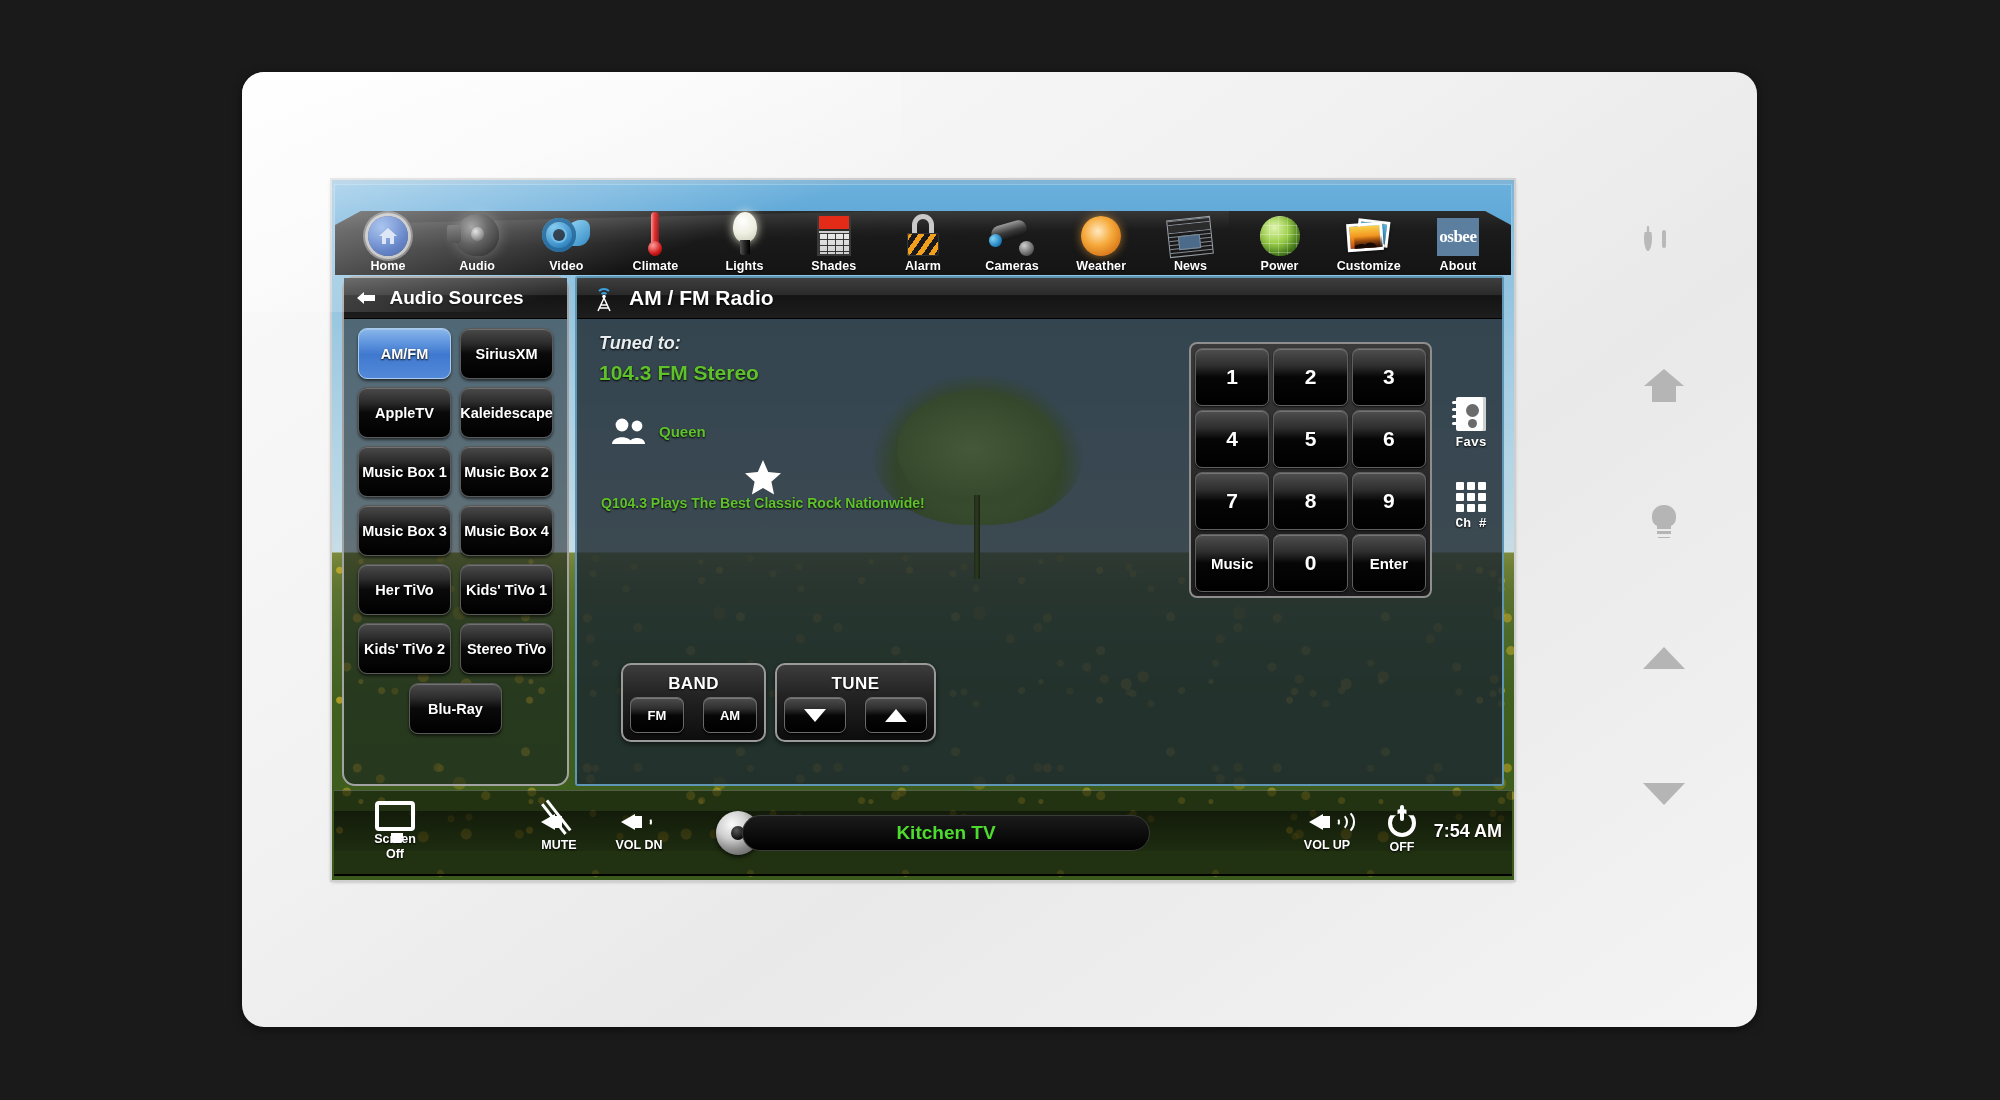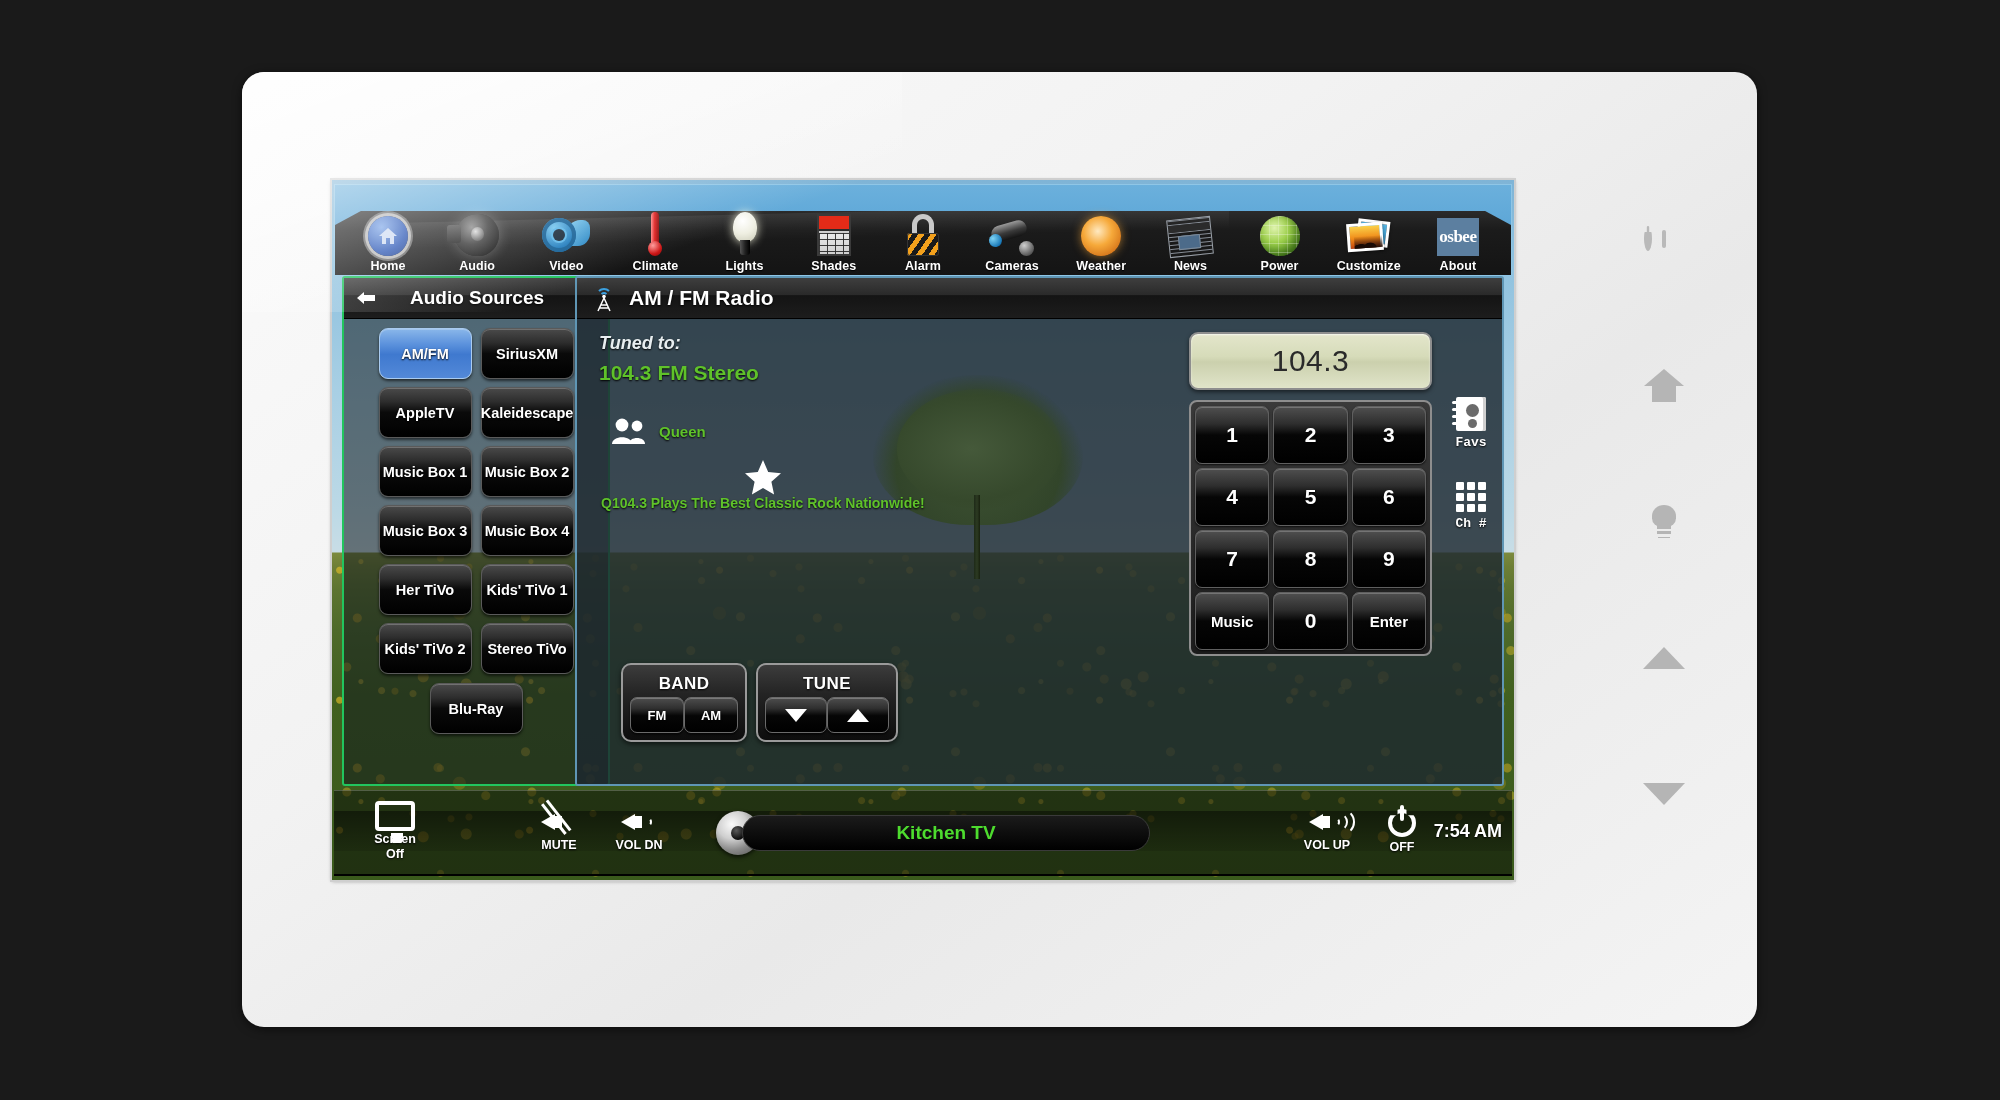--- a/index.html
+++ b/index.html
@@ -241,22 +241,22 @@
     display:flex;align-items:center;justify-content:center;
     color:#fff;font-size:17px;font-weight:bold;letter-spacing:-.5px;
     font-family:"Liberation Serif",serif;
   }
 
   
   #content{ position:absolute; left:2px; top:96px; width:1178px; height:510px; }
 
   
   #leftpanel{
-    position:absolute;left:8px;top:0;width:268px;height:100%;
-    border:2px solid #22c55e; border-radius:3px;
+    position:absolute;left:8px;top:0;width:227px;height:100%;
+    border:2px solid #a3a3a3; border-radius:13px;
     background: rgba(18,26,30,.55);
   }
   #leftheader{
     height:41px;
     background:linear-gradient(to bottom,#3e3e3e 0%,#2a2a2a 42%,#141414 44%,#1d1d1d 100%);
     display:flex;align-items:center;border-bottom:1px solid #000;
   }
   #backarrow{ width:44px;display:flex;align-items:center;justify-content:center; }
   #lefttitle{ color:#fff;font-size:19px;font-weight:bold;text-shadow:0 1px 2px #000;
     flex:1;text-align:center;padding-right:42px; }
@@ -331,21 +331,21 @@
   
   #bandtune{ position:absolute;left:44px;bottom:42px;display:flex;gap:9px; }
   .ctlgroup{
     border:2px solid #9a9a9a;border-radius:10px;
     background:linear-gradient(to bottom,#3c3c3c 0%,#232323 40%,#0d0d0d 100%);
     padding:9px 7px 7px 7px;
     box-shadow:0 2px 5px rgba(0,0,0,.6);
   }
   .ctltitle{ color:#fff;font-size:17px;font-weight:bold;text-align:center;
     text-shadow:0 1px 2px #000;margin-bottom:3px;letter-spacing:.4px; }
-  .ctlbtns{ display:flex;gap:0; }
+  .ctlbtns{ display:flex;gap:19px; }
   .ctlbtn{
     width:54px;height:36px;border-radius:7px;
     background:linear-gradient(to bottom,#4d4d4d 0%,#303030 30%,#060606 52%,#000 100%);
     border:1px solid #6a6a6a;
     box-shadow: inset 0 1px 0 rgba(255,255,255,.25), 0 2px 2px rgba(0,0,0,.6);
     color:#fff;font-size:13px;font-weight:bold;
     display:flex;align-items:center;justify-content:center;text-shadow:0 1px 2px #000;
   }
   .ctlbtn.tune{ width:62px; }
   .tri-dn{ width:0;height:0;border-left:11px solid transparent;border-right:11px solid transparent;
@@ -694,21 +694,20 @@
                   <span class="tri-dn"></span>
                 </div>
                 <div class="ctlbtn tune">
                   <span class="tri-up"></span>
                 </div>
               </div>
             </div>
           </div>
 
           <div id="keypad">
-            <div id="display">104.3</div>
             <div id="keys">
               <div class="key">1</div>
               <div class="key">2</div>
               <div class="key">3</div>
               <div class="key">4</div>
               <div class="key">5</div>
               <div class="key">6</div>
               <div class="key">7</div>
               <div class="key">8</div>
               <div class="key">9</div>

